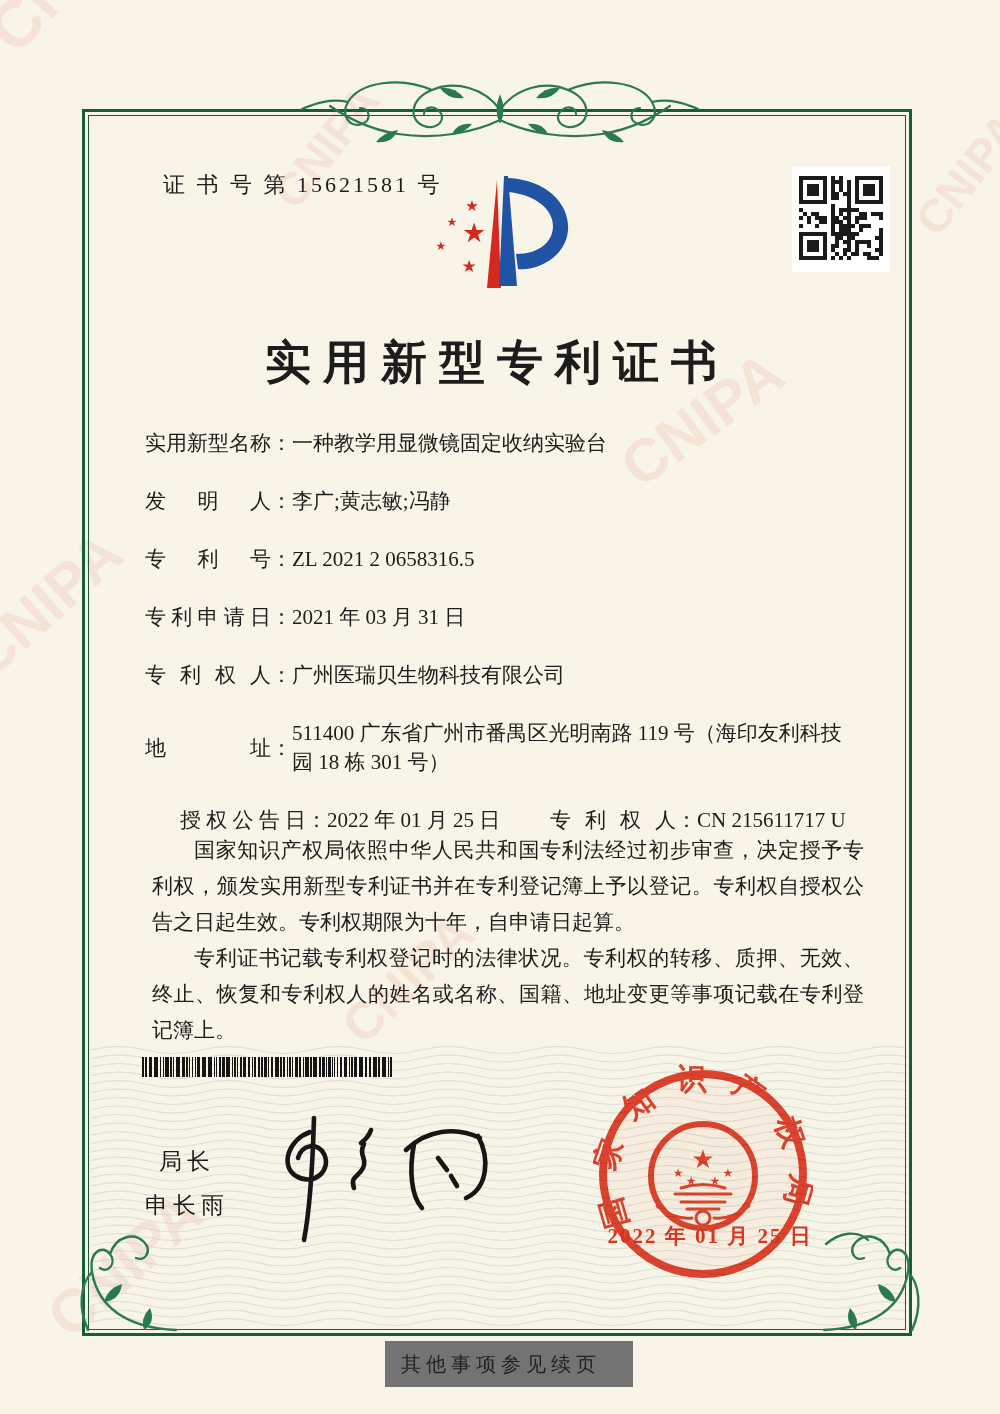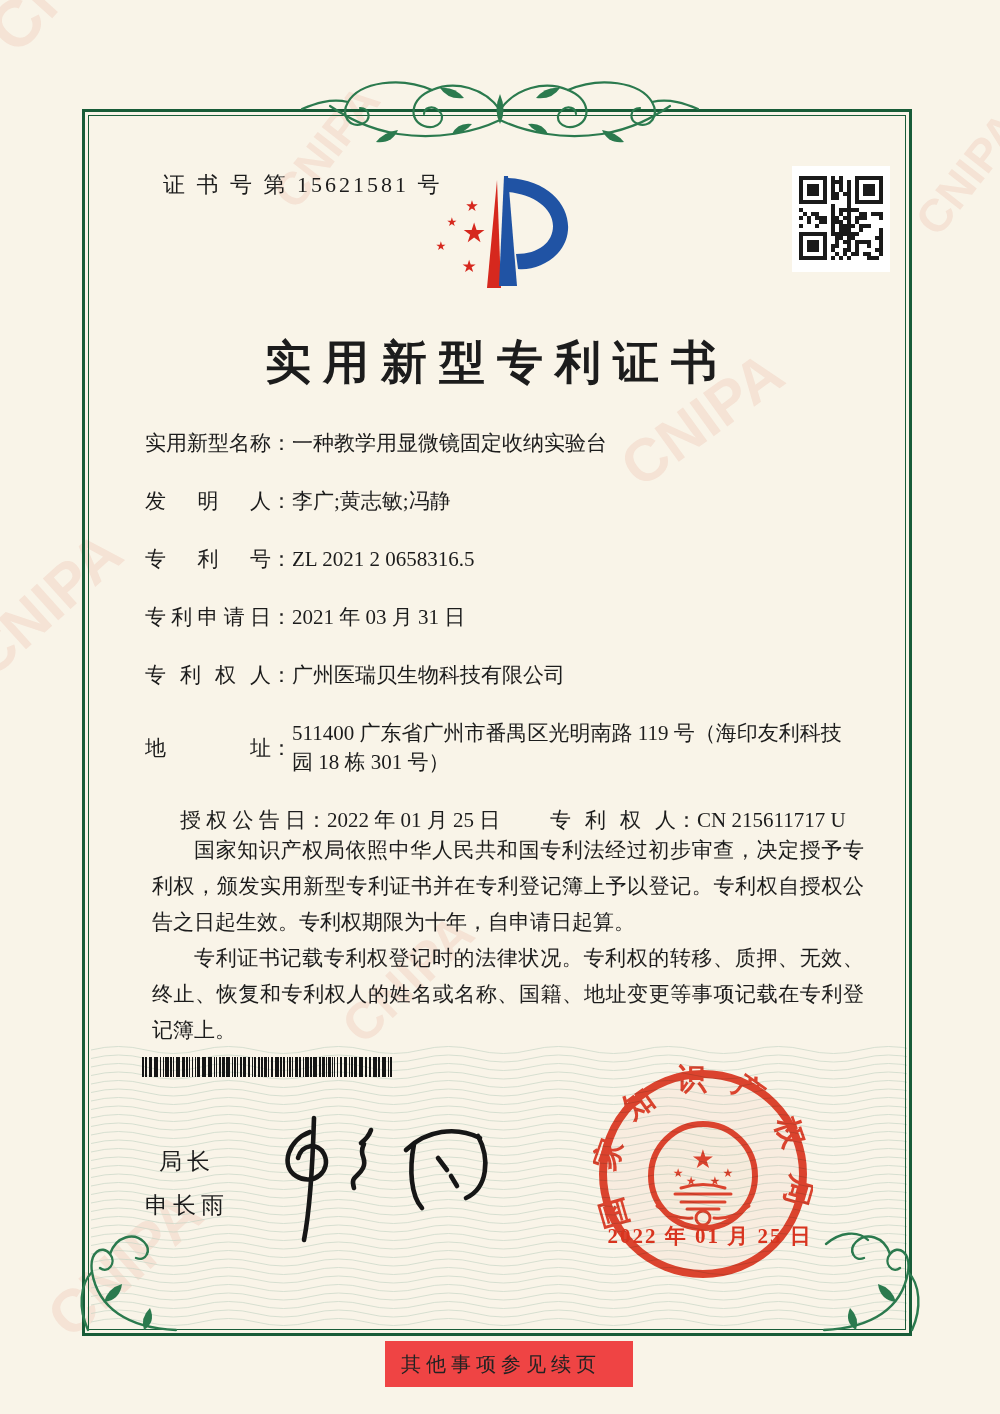--- a/index.html
+++ b/index.html
@@ -38,21 +38,21 @@
   
   .waves{position:absolute;left:91px;top:1042px;z-index:1;pointer-events:none;}
   .barcode{position:absolute;left:142px;top:1057px;z-index:2;}
   .signer{position:absolute;left:145px;top:1140px;z-index:2;font-size:23px;letter-spacing:5px;line-height:44px;text-align:center;}
   .signature{position:absolute;left:258px;top:1112px;z-index:2;}
   .seal{position:absolute;left:593px;top:1064px;z-index:3;mix-blend-mode:multiply;opacity:.92;}
   .seal-date{position:absolute;left:600px;top:1222px;width:220px;text-align:center;z-index:3;
              color:#d8341f;font-size:21px;letter-spacing:2px;font-weight:bold;}
   .page-indicator{position:absolute;left:82px;top:1364px;width:800px;text-align:center;
                   font-size:17px;letter-spacing:2px;z-index:2;}
-  .footer-note{position:absolute;left:385px;top:1341px;width:248px;height:46px;background:#ef4444;
+  .footer-note{position:absolute;left:385px;top:1341px;width:248px;height:46px;background:#737373;
                z-index:2;font-size:20px;letter-spacing:5px;line-height:46px;padding-left:16px;
                box-sizing:border-box;color:#222;}
 </style>
 </head>
 <body>
 
 <div class="page">
 
   <span class="wm" style="left:-28px;top:16px;font-size:66px;transform:rotate(-48deg);">CNIPA</span>
   <span class="wm" style="left:262px;top:185px;font-size:46px;transform:rotate(-52deg);">CNIPA</span>

